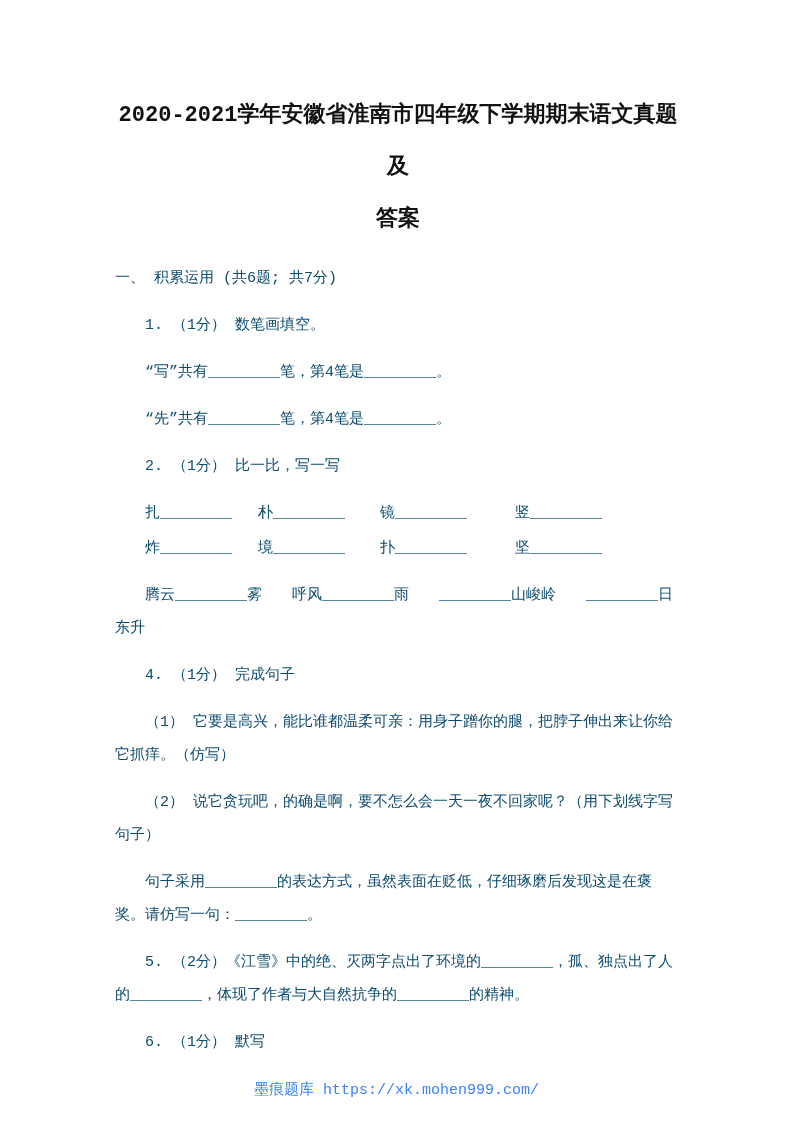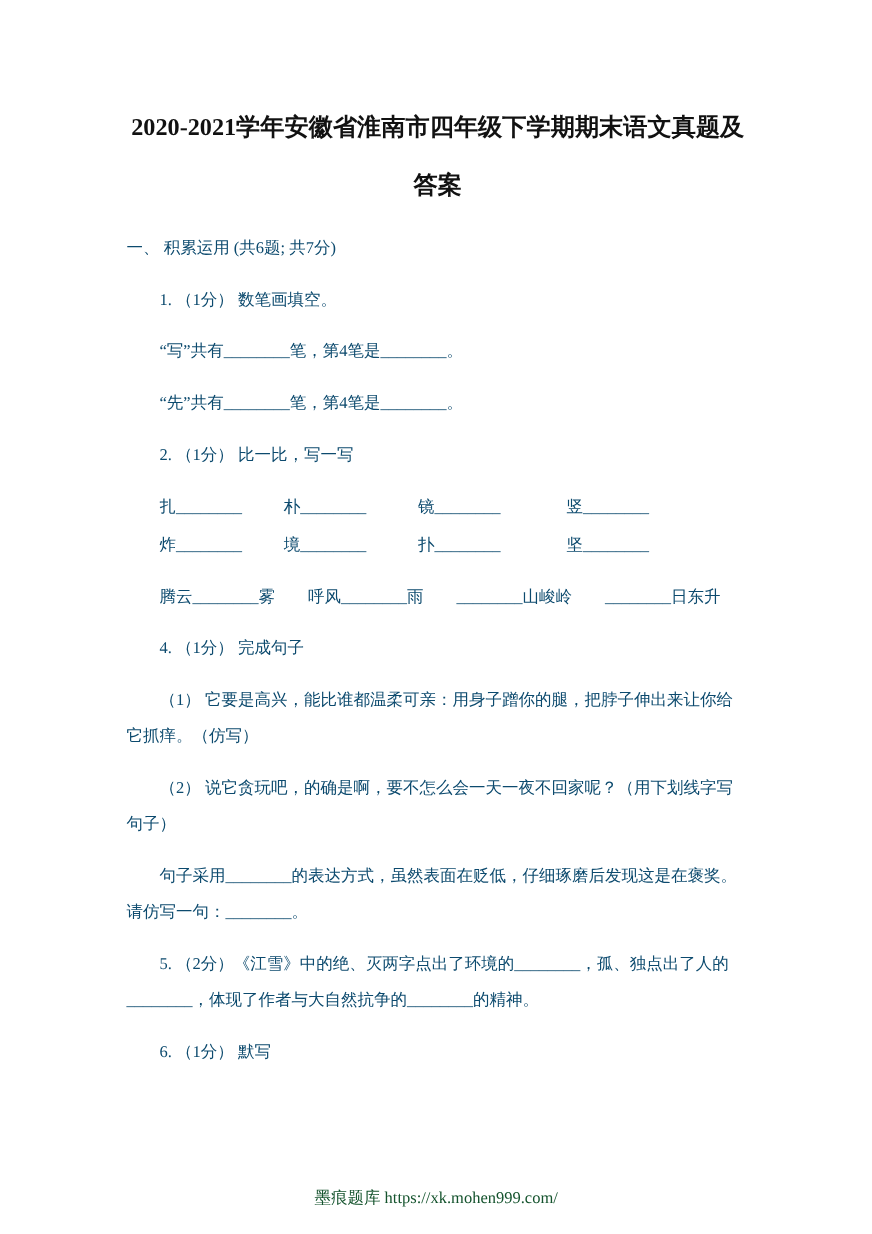--- a/index.html
+++ b/index.html
@@ -1,21 +1,21 @@
 <!DOCTYPE html>
 <html><head>
 <meta charset="utf-8">
 <style>
   html, body { margin: 0; padding: 0; background: #ffffff; }
   .page {
     position: relative;
     width: 793px;
     height: 1122px;
     background: #ffffff;
-    font-family: Liberation Serif, serif;
+    font-family: Liberation Mono, monospace;
     color: #222222;
     overflow: hidden;
   }
   .content {
     position: absolute;
     left: 115px;
     top: 90px;
     width: 566px;
   }
   .title {
@@ -90,16 +90,16 @@
     <p class="para">（1） 它要是高兴，能比谁都温柔可亲：用身子蹭你的腿，把脖子伸出来让你给它抓痒。（仿写）</p>
     <p class="para">（2） 说它贪玩吧，的确是啊，要不怎么会一天一夜不回家呢？（用下划线字写句子）</p>
     <p class="para">句子采用________的表达方式，虽然表面在贬低，仔细琢磨后发现这是在褒奖。请仿写一句：________。</p>
 
     <p class="para">5. （2分）《江雪》中的绝、灭两字点出了环境的________，孤、独点出了人的________，体现了作者与大自然抗争的________的精神。</p>
 
     <p class="para">6. （1分） 默写</p>
 
   </div>
 
-  <div class="footer" style="color: #14532d; text-align: center;">
+  <div class="footer" style="color: #3b82f6; text-align: center;">
     <span>墨痕题库 https://xk.mohen999.com/</span>
   </div>
 </div>
 
 </body></html>

